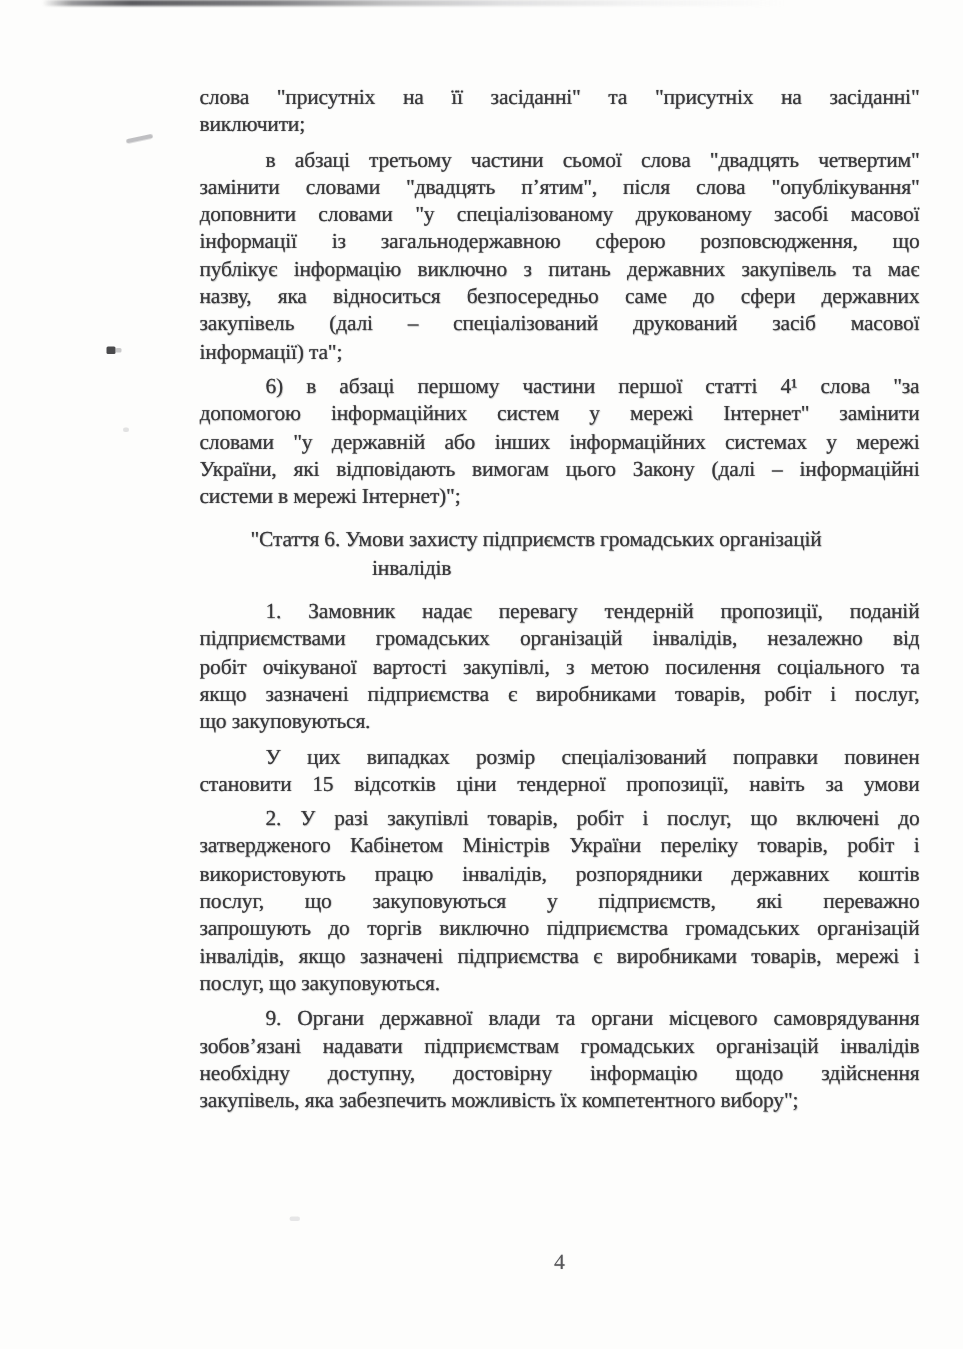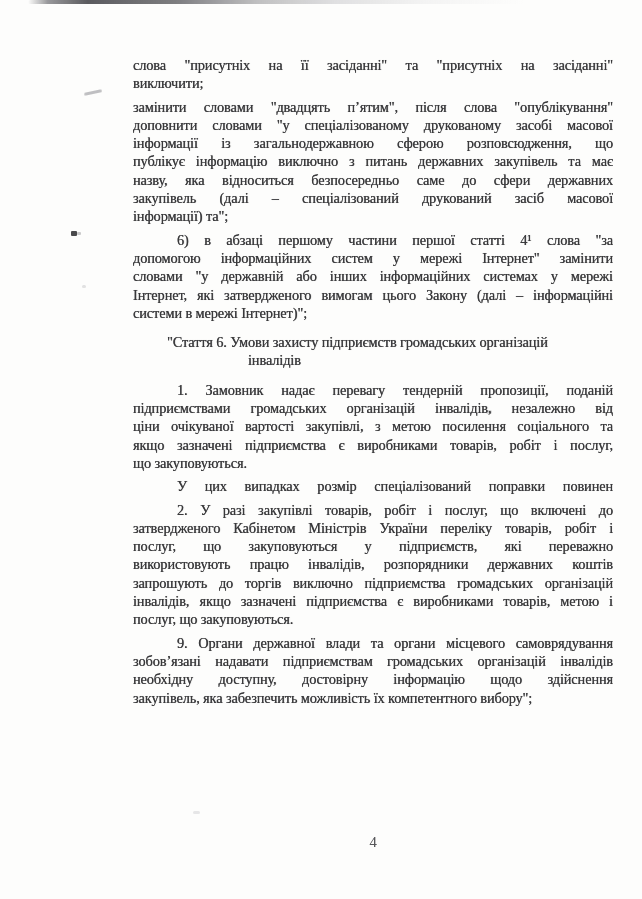--- a/index.html
+++ b/index.html
@@ -85,56 +85,58 @@
   <div class="speck speck-f1"></div>
   <div class="speck speck-f2"></div>
   <div class="speck speck-f3"></div>
 
   <main class="text-block">
       <div class="para body">
         <div class="line">слова "присутніх на її засіданні" та "присутніх на засіданні"</div>
         <div class="line last">виключити;</div>
       </div>
       <div class="para body">
+        <div class="line indent">в абзаці третьому частини сьомої слова "двадцять четвертим"</div>
         <div class="line">замінити словами "двадцять п’ятим", після слова "опублікування"</div>
         <div class="line">доповнити словами "у спеціалізованому друкованому засобі масової</div>
         <div class="line">інформації із загальнодержавною сферою розповсюдження, що</div>
         <div class="line">публікує інформацію виключно з питань державних закупівель та має</div>
         <div class="line">назву, яка відноситься безпосередньо саме до сфери державних</div>
         <div class="line">закупівель (далі – спеціалізований друкований засіб масової</div>
         <div class="line last">інформації) та";</div>
       </div>
       <div class="para body">
         <div class="line indent">6) в абзаці першому частини першої статті 4¹ слова "за</div>
         <div class="line">допомогою інформаційних систем у мережі Інтернет" замінити</div>
         <div class="line">словами "у державній або інших інформаційних системах у мережі</div>
-        <div class="line">Інтернет, які затвердженого вимогам цього Закону (далі – інформаційні</div>
+        <div class="line">України, які відповідають вимогам цього Закону (далі – інформаційні</div>
         <div class="line last">системи в мережі Інтернет)";</div>
       </div>
       <div class="para heading">
         <div class="line h1">"Стаття 6. Умови захисту підприємств громадських організацій</div>
         <div class="line last h2">інвалідів</div>
       </div>
       <div class="para body">
         <div class="line indent">1. Замовник надає перевагу тендерній пропозиції, поданій</div>
         <div class="line">підприємствами громадських організацій інвалідів, незалежно від</div>
-        <div class="line">ціни очікуваної вартості закупівлі, з метою посилення соціального та</div>
+        <div class="line">робіт очікуваної вартості закупівлі, з метою посилення соціального та</div>
         <div class="line">якщо зазначені підприємства є виробниками товарів, робіт і послуг,</div>
         <div class="line last">що закуповуються.</div>
       </div>
       <div class="para body">
         <div class="line indent">У цих випадках розмір спеціалізований поправки повинен</div>
+        <div class="line">становити 15 відсотків ціни тендерної пропозиції, навіть за умови</div>
       </div>
       <div class="para body">
         <div class="line indent">2. У разі закупівлі товарів, робіт і послуг, що включені до</div>
         <div class="line">затвердженого Кабінетом Міністрів України переліку товарів, робіт і</div>
+        <div class="line">використовують працю інвалідів, розпорядники державних коштів</div>
         <div class="line">послуг, що закуповуються у підприємств, які переважно</div>
-        <div class="line">використовують працю інвалідів, розпорядники державних коштів</div>
         <div class="line">запрошують до торгів виключно підприємства громадських організацій</div>
-        <div class="line">інвалідів, якщо зазначені підприємства є виробниками товарів, метою і</div>
+        <div class="line">інвалідів, якщо зазначені підприємства є виробниками товарів, мережі і</div>
         <div class="line last">послуг, що закуповуються.</div>
       </div>
       <div class="para body">
         <div class="line indent">9. Органи державної влади та органи місцевого самоврядування</div>
         <div class="line">зобов’язані надавати підприємствам громадських організацій інвалідів</div>
         <div class="line">необхідну доступну, достовірну інформацію щодо здійснення</div>
         <div class="line last">закупівель, яка забезпечить можливість їх компетентного вибору";</div>
       </div>
     </main>
 

